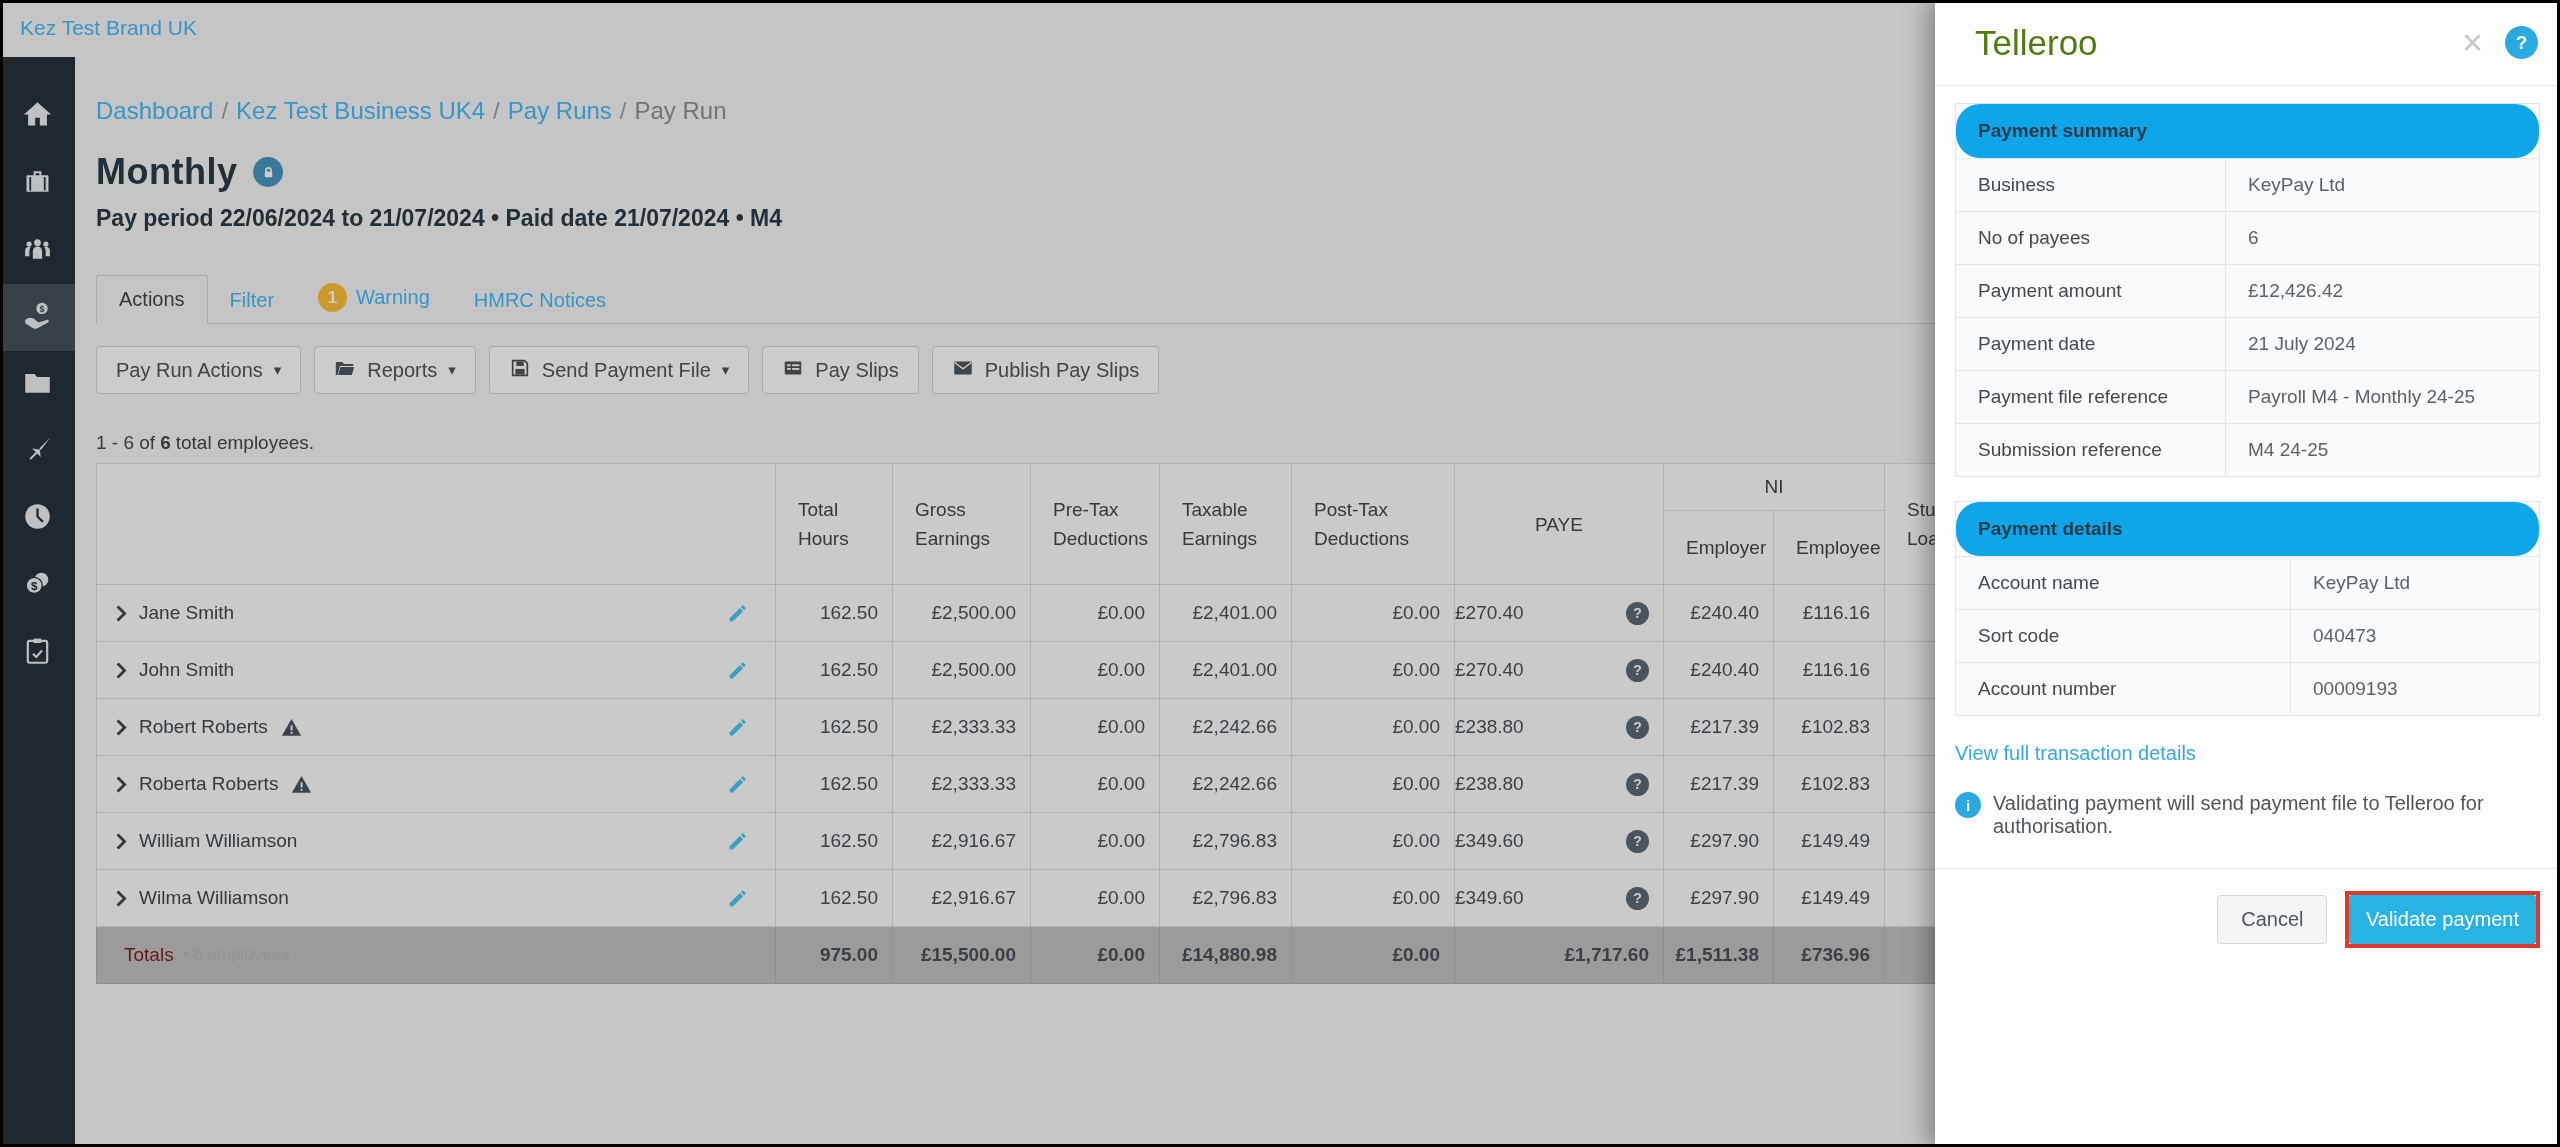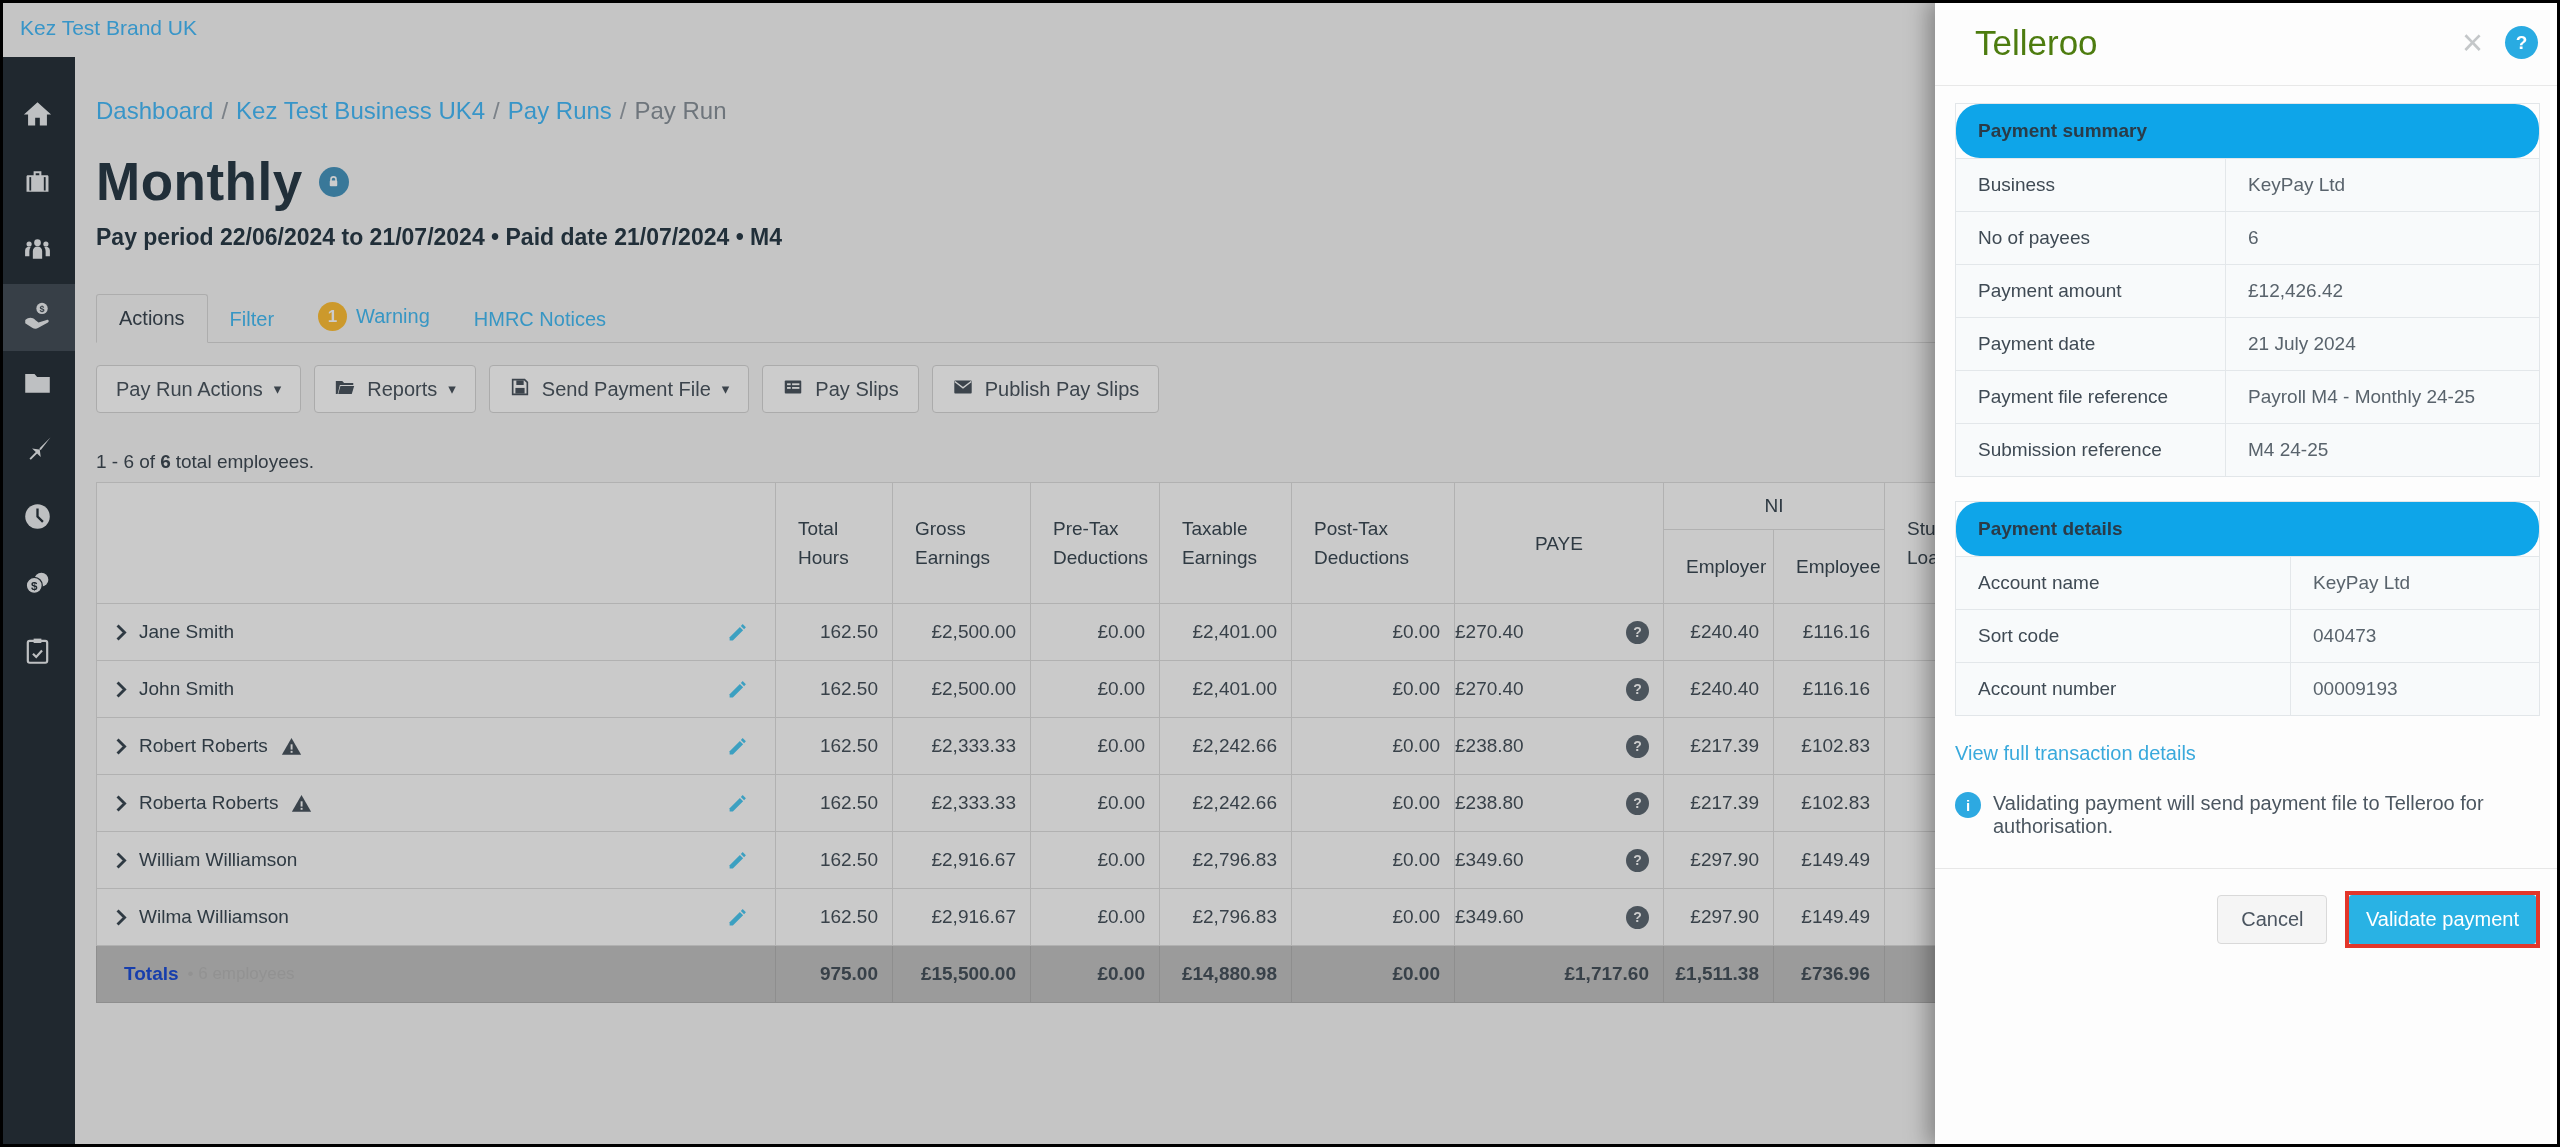--- a/index.html
+++ b/index.html
@@ -29,21 +29,21 @@
 
   
   .main { position:absolute; left:75px; top:57px; width:2485px; height:1090px; padding:40px 0 0 21px; z-index:3; }
 
   .breadcrumb { font-size:24px; }
   .breadcrumb a { color:#46bbfa; text-decoration:none; }
   .bc-sep { color:#9aa2aa; margin:0 8px; }
   .bc-current { color:#8a939b; }
 
   .title-row { margin-top:26px; display:flex; align-items:center; }
-  .page-title { font-size:53px; font-weight:bold; color:#2a3b48; letter-spacing:0.5px; }
+  .page-title { font-size:36px; font-weight:bold; color:#2a3b48; letter-spacing:0.5px; }
   .lock-badge { width:30px; height:30px; border-radius:50%; background:#4896c0; margin-left:16px; display:flex; align-items:center; justify-content:center; }
   .lock-badge svg { width:15px; height:15px; }
 
   .subtitle { margin-top:12px; font-size:23px; font-weight:bold; color:#2a3b48; }
 
   
   .tabs { margin-top:38px; display:flex; align-items:flex-end; border-bottom:1px solid #d9d9d9; width:1848px; }
   .tab { font-size:20px; color:#45bcf5; padding:12px 22px; display:flex; align-items:center; gap:9px; cursor:pointer; position:relative; top:1px; }
   .tab.active { color:#3b4752; background:#f7f7f7; border:1px solid #d9d9d9; border-bottom:1px solid #f7f7f7; border-radius:3px 3px 0 0; }
   .tab-badge { width:29px; height:29px; border-radius:50%; background:#ffc037; color:#fff; font-size:17px; font-weight:bold; display:flex; align-items:center; justify-content:center; }
@@ -69,21 +69,21 @@
   .name-wrap { display:flex; align-items:center; }
   .chev { display:flex; margin-right:11px; cursor:pointer; }
   .ename { color:#3b4954; }
   .warn-ico { margin-left:13px; display:flex; }
   .pencil { margin-left:auto; margin-right:27px; cursor:pointer; display:flex; }
   td.c-payecell { padding-right:10px; }
   .paye-flex { display:flex; justify-content:space-between; align-items:center; gap:7px; }
   .qbadge { width:23px; height:23px; border-radius:50%; background:#5e6973; color:#fff; font-size:14px; font-weight:bold; display:inline-flex; align-items:center; justify-content:center; flex:0 0 auto; }
 
   tr.totals td { background:#c2c2c2; border-color:#b2b2b2; border-top:1px solid #a8a8a8; height:54px; font-weight:bold; color:#202020; }
-  .totals-label { font-weight:bold; color:#1d4ed8; }
+  .totals-label { font-weight:normal; color:#7f1d1d; }
   .totals-sub { font-weight:normal; color:#b7b7b7; font-size:17px; margin-left:9px; }
 
   
   .panel { position:absolute; right:0; top:0; width:625px; height:1147px; background:#fdfdfd; z-index:100; box-shadow:-6px 0 22px rgba(0,0,0,0.35); }
   .panel-head { height:86px; border-bottom:1px solid #e8e8e8; display:flex; align-items:center; padding:0 22px 0 40px; }
   .panel-title { font-size:35px; color:#4d7c0f; }
   .panel-head-icons { margin-left:auto; display:flex; align-items:center; gap:22px; }
   .close-x { font-size:36px; color:#c4c7c9; cursor:pointer; line-height:1; }
   .help-badge { width:33px; height:33px; border-radius:50%; background:#29abe2; color:#fff; font-size:19px; font-weight:bold; display:flex; align-items:center; justify-content:center; cursor:pointer; }
 

